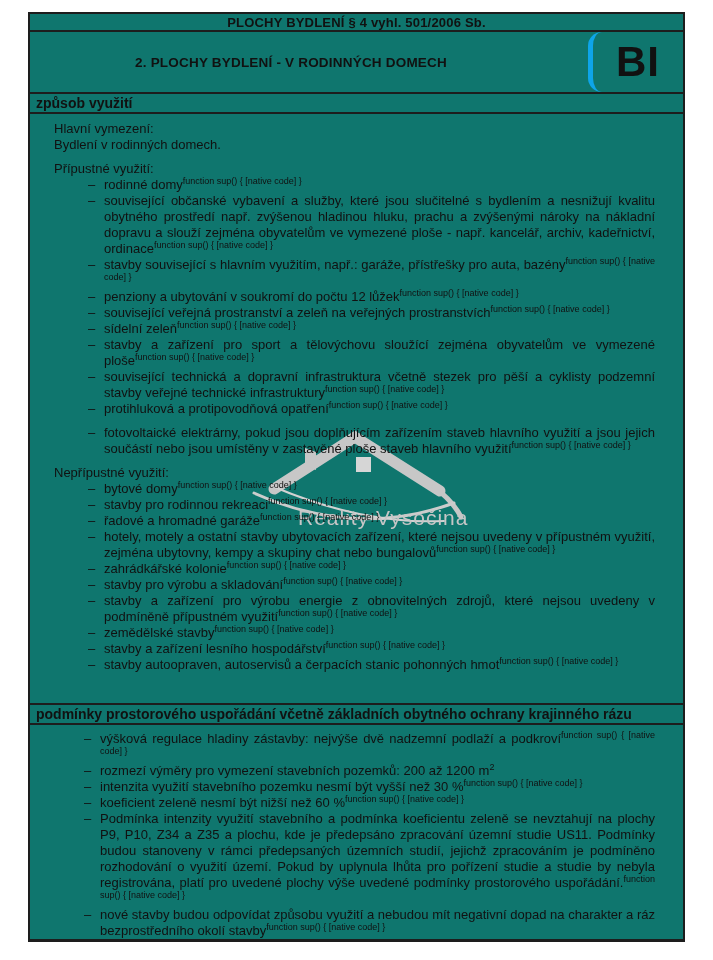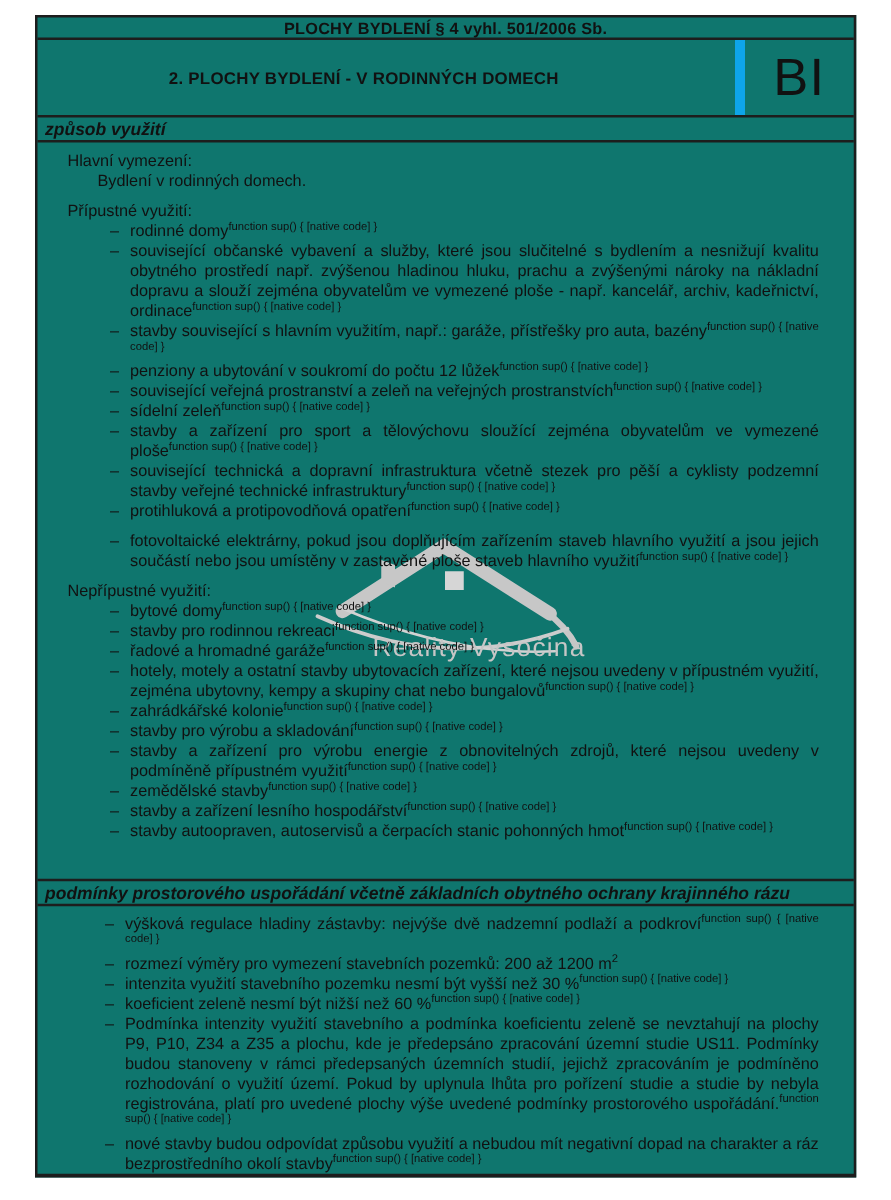--- a/index.html
+++ b/index.html
@@ -21,38 +21,38 @@
     height: 18px; border-bottom: 2px solid #1d1d1d;
     display: flex; align-items: center; justify-content: center;
     font-weight: bold; font-size: 13px; letter-spacing: .2px;
   }
   .title-row { height: 62px; display: flex; border-bottom: 2px solid #1d1d1d; gap: 36px; }
   .title-cell {
     flex: 1; display: flex; align-items: center; justify-content: center;
     font-weight: bold; font-size: 13.5px; letter-spacing: .2px;
   }
   .code-cell {
-    width: 95px; border-left: 8px solid #0ea5e9;
+    width: 95px; border-left: 5px solid #0ea5e9;
     display: flex; align-items: center; justify-content: center;
-    font-weight: normal; font-size: 42px; letter-spacing: 1px;
+    font-weight: bold; font-size: 42px; letter-spacing: 1px; border-radius: 14px;
   }
   .bar {
     height: 20px; display: flex; align-items: center;
     padding: 0 6px; border-bottom: 2px solid #1d1d1d;
-    font-weight: bold; font-style: italic; font-size: 14px;
+    font-weight: bold; font-size: 14px;
   }
   .content { position: relative; font-size: 13px; line-height: 16px; overflow: hidden; }
   .content-usage { height: 591px; border-bottom: 2px solid #1d1d1d; }
   .content-cond  { height: 214px; }
   .content-inner { position: relative; z-index: 1; padding: 7px 28px 0 24px; }
   .content-cond .content-inner { padding-top: 6px; }
   .block { margin-top: 8px; }
   .block:first-child { margin-top: 0; }
   .block-heading { }
-  .intro { margin-left: 24px; text-align: justify; }
+  .intro { text-align: justify; }
   .bullets { margin-left: 34px; }
   .content-cond .bullets { margin-left: 30px; }
   .bullet-row { display: flex; }
   .dash { flex: 0 0 16px; }
   .bullet-text { flex: 1; text-align: justify; }
   sup { font-size: 9px; line-height: 0; vertical-align: super; }
   .watermark {
     position: absolute; left: 208px; top: 313px; z-index: 0;
     pointer-events: none;
   }

